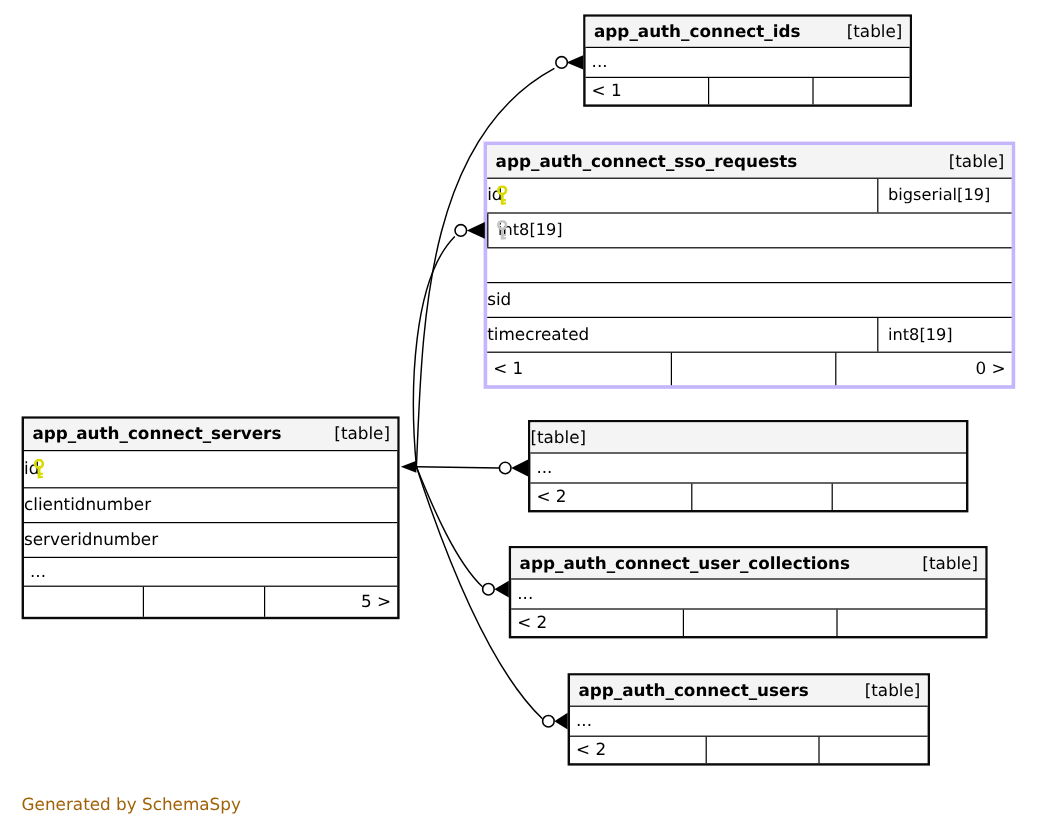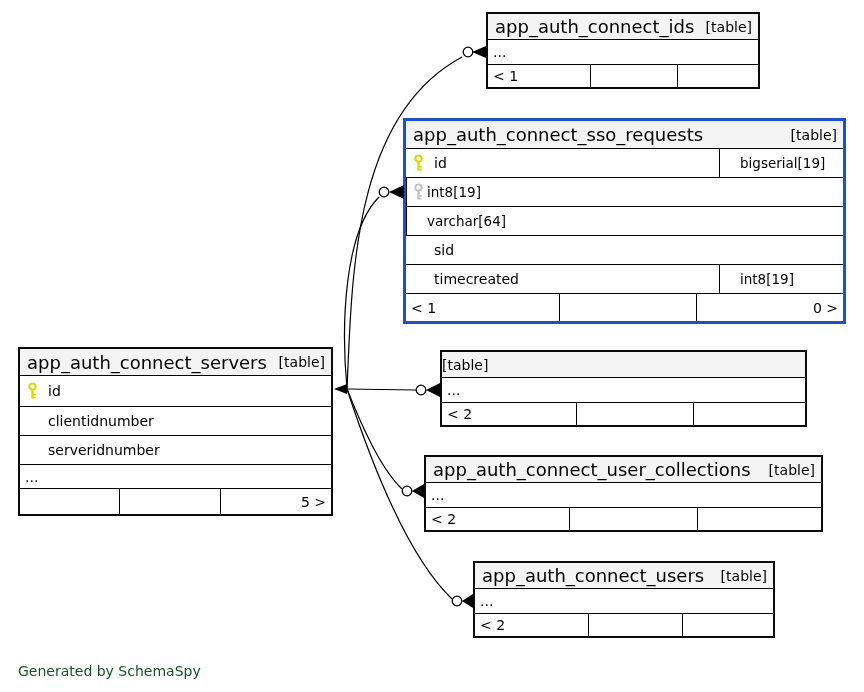--- a/index.html
+++ b/index.html
@@ -1,28 +1,28 @@
 <!DOCTYPE html>
 <html><head>
 <meta charset="utf-8">
 <style>
   html,body{margin:0;padding:0;background:#fff;}
   .canvas{
     position:relative;width:864px;height:692px;background:#ffffff;overflow:hidden;
     font-family:"DejaVu Sans","Liberation Sans",sans-serif;color:#000;
   }
   .tbl{position:absolute;background:#fff;border:2px solid #0a0a0a;box-sizing:border-box;z-index:2;}
-  .tbl.focus{border:3px solid #1d4ed8;}
+  .tbl.focus{border:3px solid #c4b5fd;}
   .hdr{background:#f4f4f4;display:flex;justify-content:space-between;align-items:center;}
-  .hdr .nm{font-weight:normal;font-size:18px;padding-left:7px;white-space:nowrap;}
+  .hdr .nm{font-weight:bold;font-size:14px;padding-left:7px;white-space:nowrap;}
   .hdr .tag{font-size:14px;padding-right:6px;white-space:nowrap;}
   .row{position:relative;border-top:1px solid #000;display:flex;align-items:stretch;font-size:14px;}
-  .row .cname{padding-left:28px;flex:1;display:flex;align-items:center;white-space:nowrap;}
+  .row .cname{flex:1;display:flex;align-items:center;white-space:nowrap;}
   .row.dots .cname{padding-left:5px;}
-  .row .ctype{border-left:1px solid #000;display:flex;align-items:center;padding-left:20px;font-size:13.5px;white-space:nowrap;}
+  .row .ctype{border-left:1px solid #000;display:flex;align-items:center;padding-left:8px;font-size:13.5px;white-space:nowrap;}
   .keyicon{position:absolute;left:7px;top:50%;transform:translateY(-50%);}
   .ftr{border-top:1px solid #000;display:grid;font-size:14px;}
   .fc{padding:0 5px;display:flex;align-items:center;white-space:nowrap;}
   .fc + .fc{border-left:1px solid #000;}
   .fc.r{justify-content:flex-end;}
 
   
   .t-small .hdr{height:25px;}
   .t-small .row{height:24px;}
   .t-small .ftr{height:22px;}
@@ -34,21 +34,21 @@
   .t-req .ctype{width:103px;}
 
   
   .t-srv .hdr{height:26px;text-align:right;}
   .t-srv .row{height:28px;}
   .t-srv .row.first{height:30px;}
   .t-srv .row.dots{height:23px;}
   .t-srv .ftr{height:25px;}
 
   #edges{position:absolute;left:0;top:0;z-index:5;pointer-events:none;}
-  .gen-note{position:absolute;left:18px;top:663px;font-size:14px;color:#14532d;}
+  .gen-note{position:absolute;left:18px;top:663px;font-size:14px;color:#a16207;}
 </style>
 </head>
 <body>
 
 <div class="canvas">
 
   <svg id="edges" width="864" height="692" viewBox="0 0 864 692">
     <g stroke="#000" stroke-width="1.2" fill="none">
       <path d="M 347,389 C 352,280 352,116 462,57"></path>
       <path d="M 347,389 C 341,325 344,232 379,197"></path>
@@ -107,21 +107,20 @@
     <div class="row">
       <svg class="keyicon" width="11" height="17" viewBox="0 0 11 17">
         <circle cx="5.5" cy="4" r="3.2" fill="none" stroke="#c4c4c4" stroke-width="2.2"></circle>
         <rect x="4.3" y="6.5" width="2.4" height="9.6" fill="#c4c4c4"></rect>
         <rect x="6" y="11.4" width="2.7" height="1.8" fill="#c4c4c4"></rect>
         <rect x="6" y="14.1" width="2.7" height="1.8" fill="#c4c4c4"></rect>
       </svg>
       <span class="ctype">int8[19]</span>
     </div>
     <div class="row">
-      <span class="ctype">varchar[64]</span>
     </div>
     <div class="row">
       <span class="cname">sid</span>
     </div>
     <div class="row">
       <span class="cname">timecreated</span>
       <span class="ctype">int8[19]</span>
     </div>
     <div class="ftr" style="grid-template-columns:153px 137px auto;">
       <span class="fc">&lt; 1</span>

